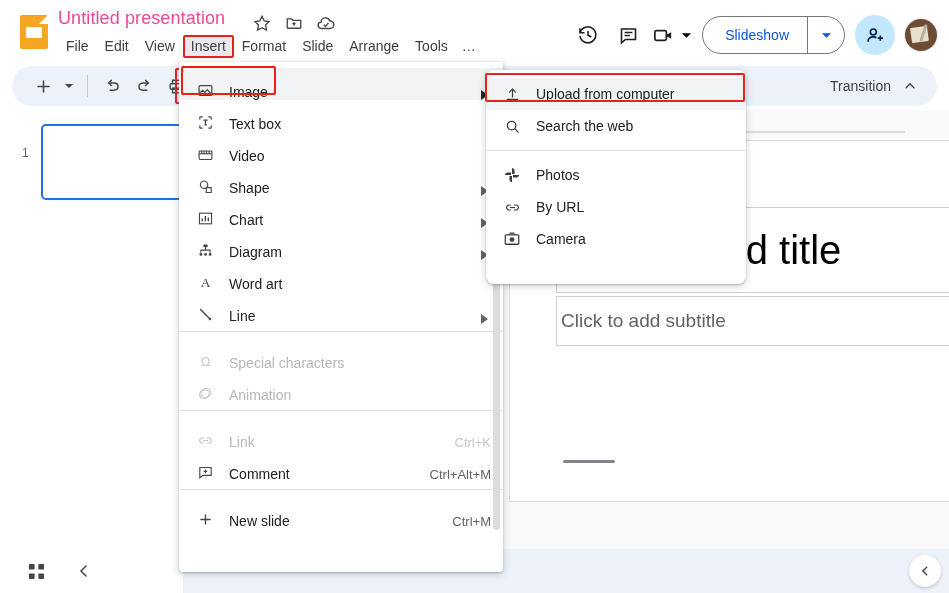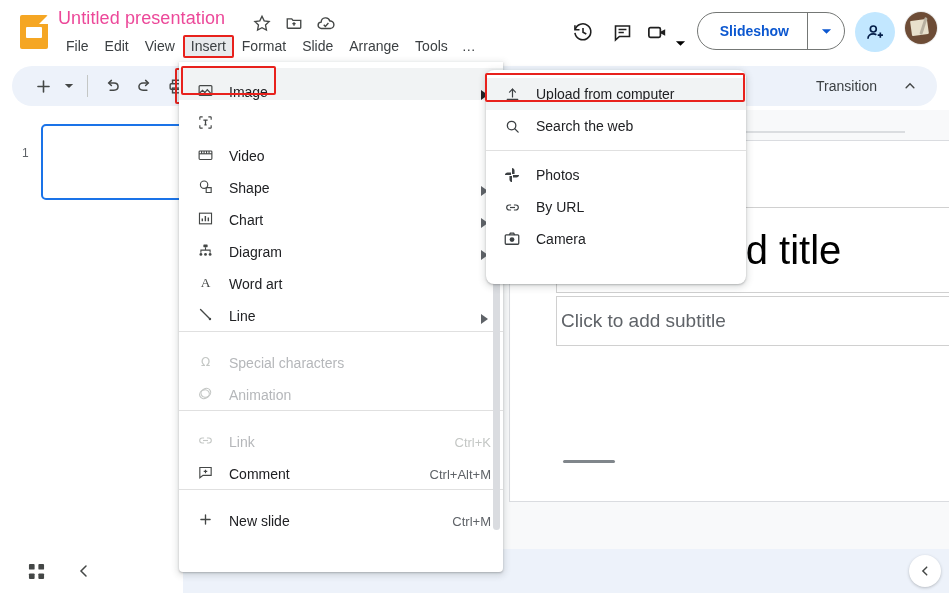--- a/index.html
+++ b/index.html
@@ -44,21 +44,21 @@
     border-radius: 4px; cursor: pointer; white-space: nowrap; line-height: 17px;
   }
   .menu-item.active { background: #e8eaed; }
   .menu-item.more { letter-spacing: 1px; padding: 2px 6px; }
 
   .hl-red {
     position: absolute; border: 2.5px solid #e8211c; border-radius: 2px;
     pointer-events: none; z-index: 60;
   }
 
-  .header-right { position: absolute; right: 0; top: 12px; height: 62px; display: flex; gap: 0; font-weight: bold; }
+  .header-right { position: absolute; right: 0; top: 4px; height: 62px; display: flex; align-items: center; gap: 0; }
   .hr-btn {
     width: 40px; height: 40px; display: flex; align-items: center; justify-content: center;
     border-radius: 50%; cursor: pointer; color: #1f1f1f;
   }
   .hr-caret { width: 16px; display: flex; align-items: center; justify-content: center; cursor: pointer; }
   .slideshow-group {
     display: flex; align-items: center; height: 38px;
     border: 1px solid #747775; border-radius: 20px; margin-left: 8px; overflow: hidden;
   }
   .slideshow-btn { padding: 0 18px 0 22px; font-size: 14px; color: #0b57d0; line-height: 36px; cursor: pointer; }
@@ -88,21 +88,21 @@
     position: absolute; left: 12px; top: 66px; width: 925px; height: 40px;
     background: #edf2fa; border-radius: 20px;
   }
   .tb-left { position: absolute; left: 16px; top: 0; height: 40px; display: flex; align-items: center; gap: 2px; }
   .tb-btn {
     width: 30px; height: 30px; display: flex; align-items: center; justify-content: center;
     border-radius: 4px; cursor: pointer; color: #444746;
   }
   .tb-caret { width: 18px; height: 30px; display: flex; align-items: center; justify-content: center; cursor: pointer; color: #444746; }
   .tb-sep { width: 1px; height: 22px; background: #c4c7c5; margin: 0 7px; }
-  .tb-right { position: absolute; right: 14px; top: 0; height: 40px; display: flex; align-items: center; gap: 20px; }
+  .tb-right { position: absolute; right: 14px; top: 0; height: 40px; display: flex; align-items: center; gap: 6px; }
   .transition-label { font-size: 14px; color: #3c4043; white-space: nowrap; }
   .collapse-caret { width: 26px; height: 30px; display: flex; align-items: center; justify-content: center; cursor: pointer; color: #444746; }
 
   
   .filmstrip {
     position: absolute; left: 0; top: 110px; width: 182px; bottom: 44px;
     background: #ffffff; border-right: 1px solid #e0e0e0;
   }
   .slide-row { position: absolute; left: 0; top: 14px; width: 182px; height: 76px; }
   .slide-num {
@@ -432,20 +432,21 @@
       </span>
     </div>
 
     <div class="dd-item">
       <span class="dd-icon">
         <svg width="17" height="17" viewBox="0 0 24 24" fill="none" stroke="currentColor" stroke-width="1.6">
           <path d="M4 4h4M16 4h4M4 20h4M16 20h4M4 4v4M4 16v4M20 4v4M20 16v4"></path>
           <path d="M9 8.5h6M12 8.5v7M10.4 15.5h3.2" stroke-width="1.8"></path>
         </svg>
       </span>
+      <span class="dd-label">Text box</span>
     </div>
 
     <div class="dd-item">
       <span class="dd-icon">
         <svg width="17" height="17" viewBox="0 0 24 24" fill="none" stroke="currentColor" stroke-width="1.6">
           <rect x="3" y="7" width="18" height="12" rx="1.2"></rect>
           <path d="M3 11h18"></path>
           <path d="M6.5 7v4M10 7v4M13.5 7v4M17 7v4"></path>
         </svg>
       </span>

